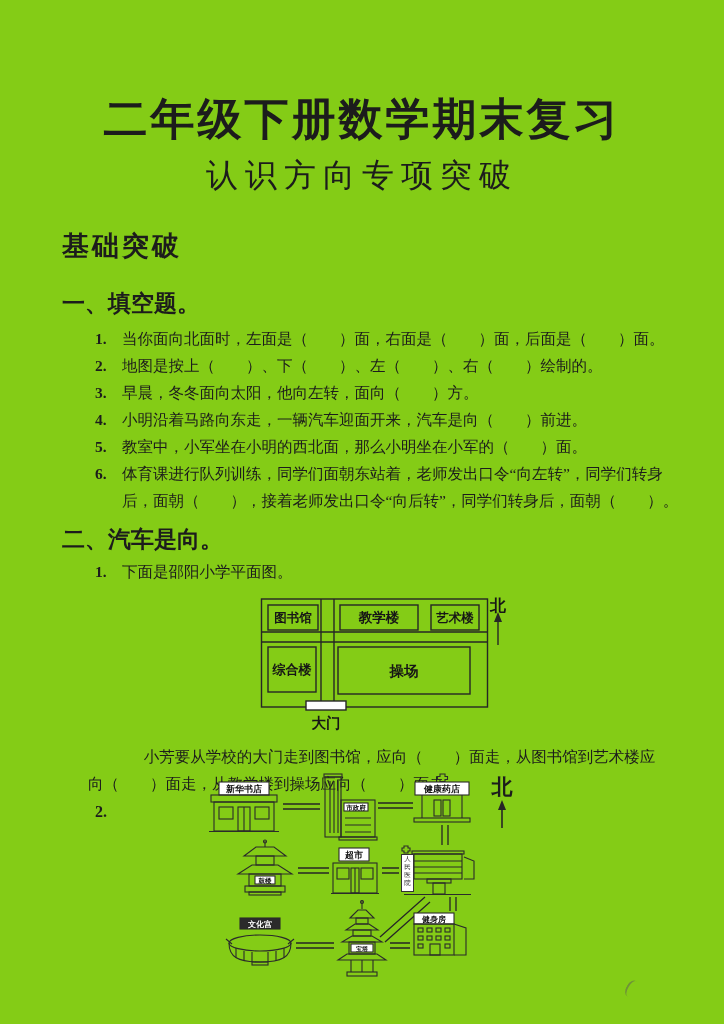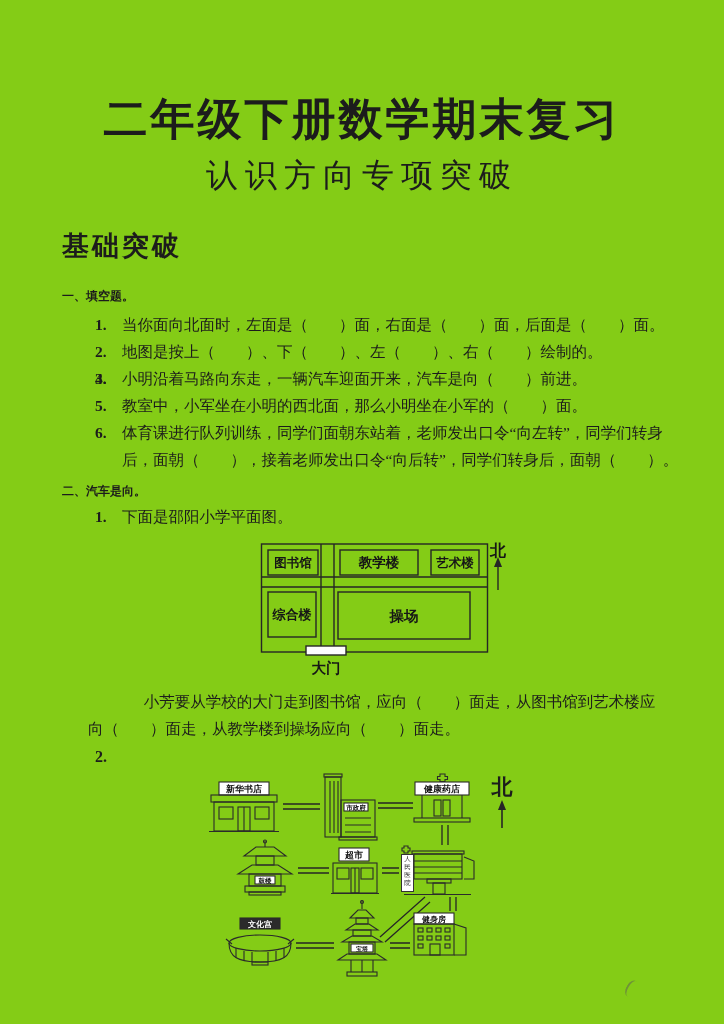--- a/index.html
+++ b/index.html
@@ -27,21 +27,21 @@
     letter-spacing:7px;
     margin-top:10px;
   }
   .section-heading{
     font-size:27px;
     font-weight:700;
     letter-spacing:3px;
     margin:30px 0 0 62px;
   }
   .part-heading{
-    font-size:12px;
+    font-size:23px;
     font-weight:700;
     margin:24px 44px 0 62px;
   }
   .part-heading.second{margin-top:10px;}
   .items{margin-top:6px;}
   .fill-item{
     position:relative;
     font-size:15.5px;
     line-height:27px;
     margin:0 44px 0 95px;
@@ -108,20 +108,21 @@
     <div class="fill-item">
       <span class="num">1.</span>
       <span>当你面向北面时，左面是（　　）面，右面是（　　）面，后面是（　　）面。</span>
     </div>
     <div class="fill-item">
       <span class="num">2.</span>
       <span>地图是按上（　　）、下（　　）、左（　　）、右（　　）绘制的。</span>
     </div>
     <div class="fill-item">
       <span class="num">3.</span>
+      <span>早晨，冬冬面向太阳，他向左转，面向（　　）方。</span>
     </div>
     <div class="fill-item">
       <span class="num">4.</span>
       <span>小明沿着马路向东走，一辆汽车迎面开来，汽车是向（　　）前进。</span>
     </div>
     <div class="fill-item">
       <span class="num">5.</span>
       <span>教室中，小军坐在小明的西北面，那么小明坐在小军的（　　）面。</span>
     </div>
     <div class="fill-item">

